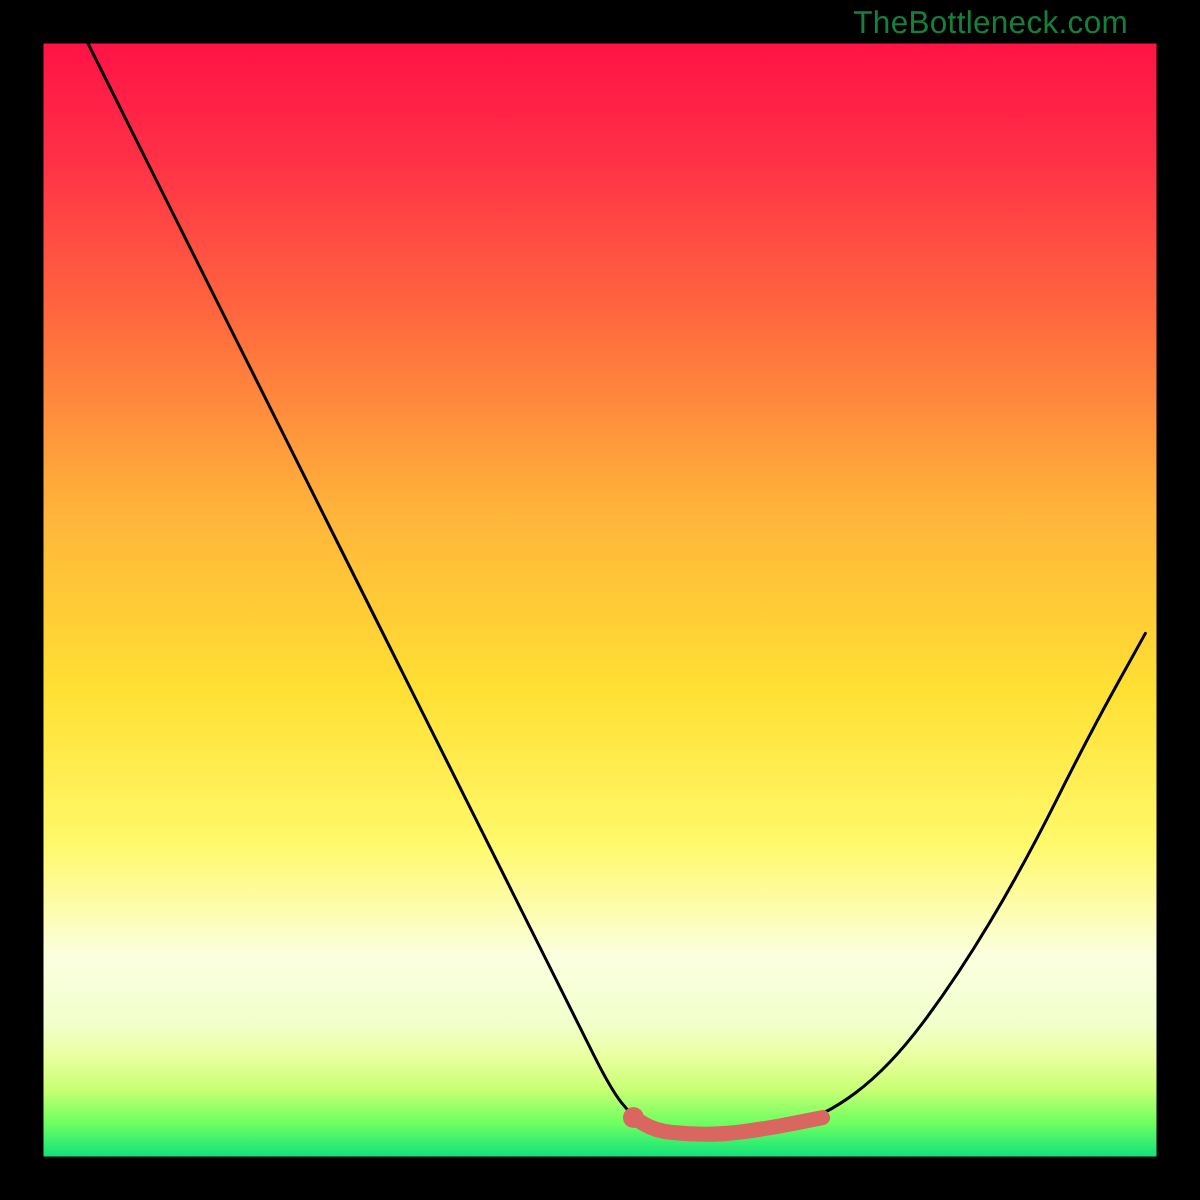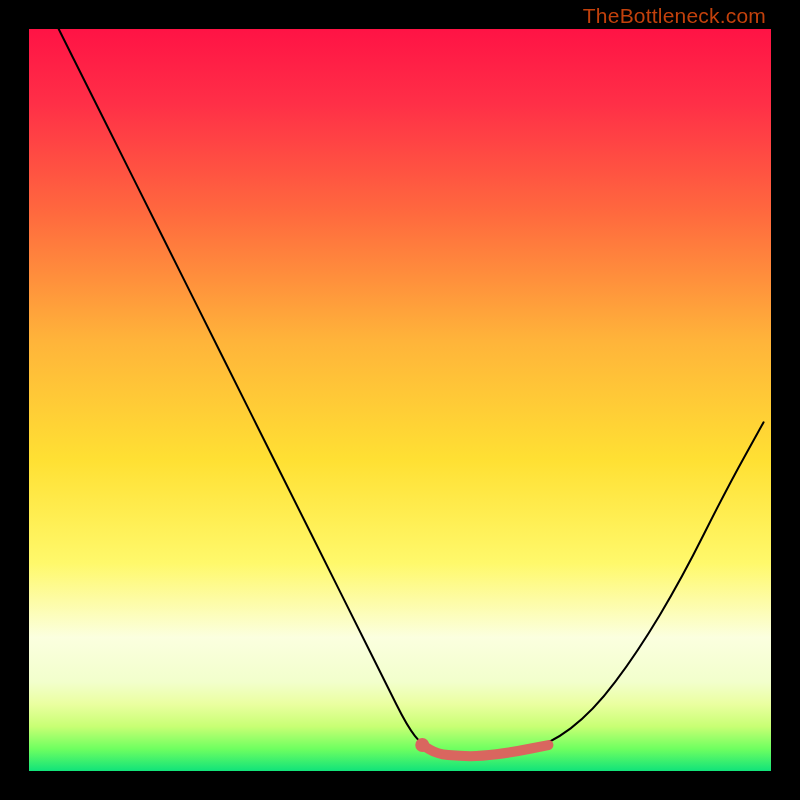--- a/index.html
+++ b/index.html
@@ -36,22 +36,22 @@
       #f2ffcc 88%,
       #eaffa0 91%,
       #c8ff74 94%,
       #6fff60 97%,
       #11e37a 100%
     );
   }
   .watermark {
     position: absolute;
     top: 4px;
-    right: 34px;
-    color: #c2410c;
+    right: 48px;
+    color: #15803d;
     font-size: 21px;
     font-weight: 400;
     letter-spacing: 0.2px;
     user-select: none;
   }
   svg.curve {
     position: absolute;
     left: 0;
     top: 0;
     width: 742px;

